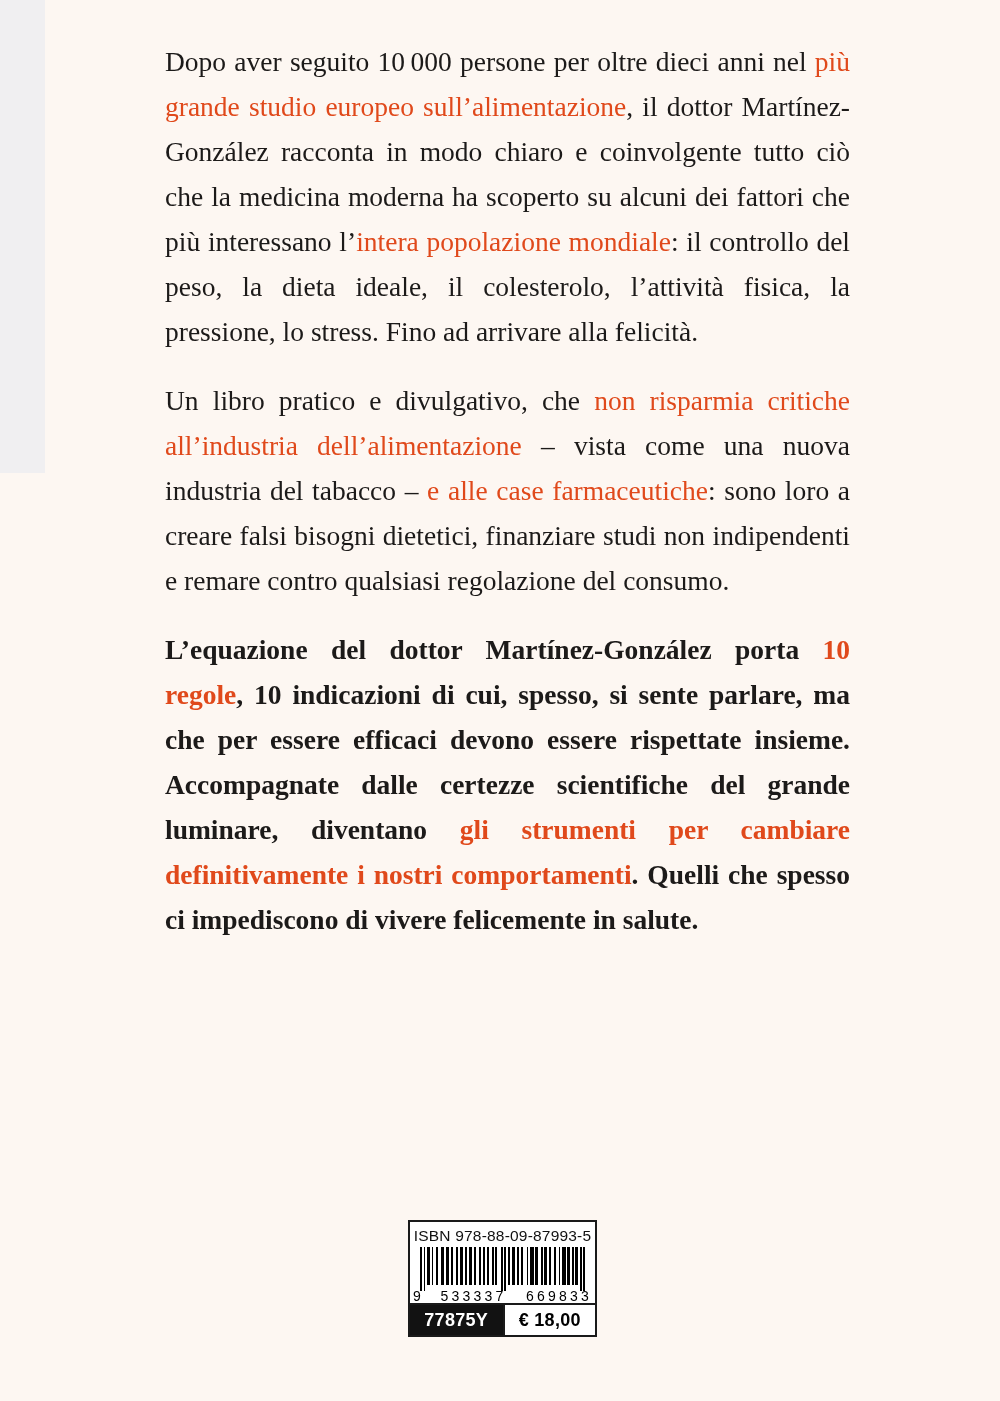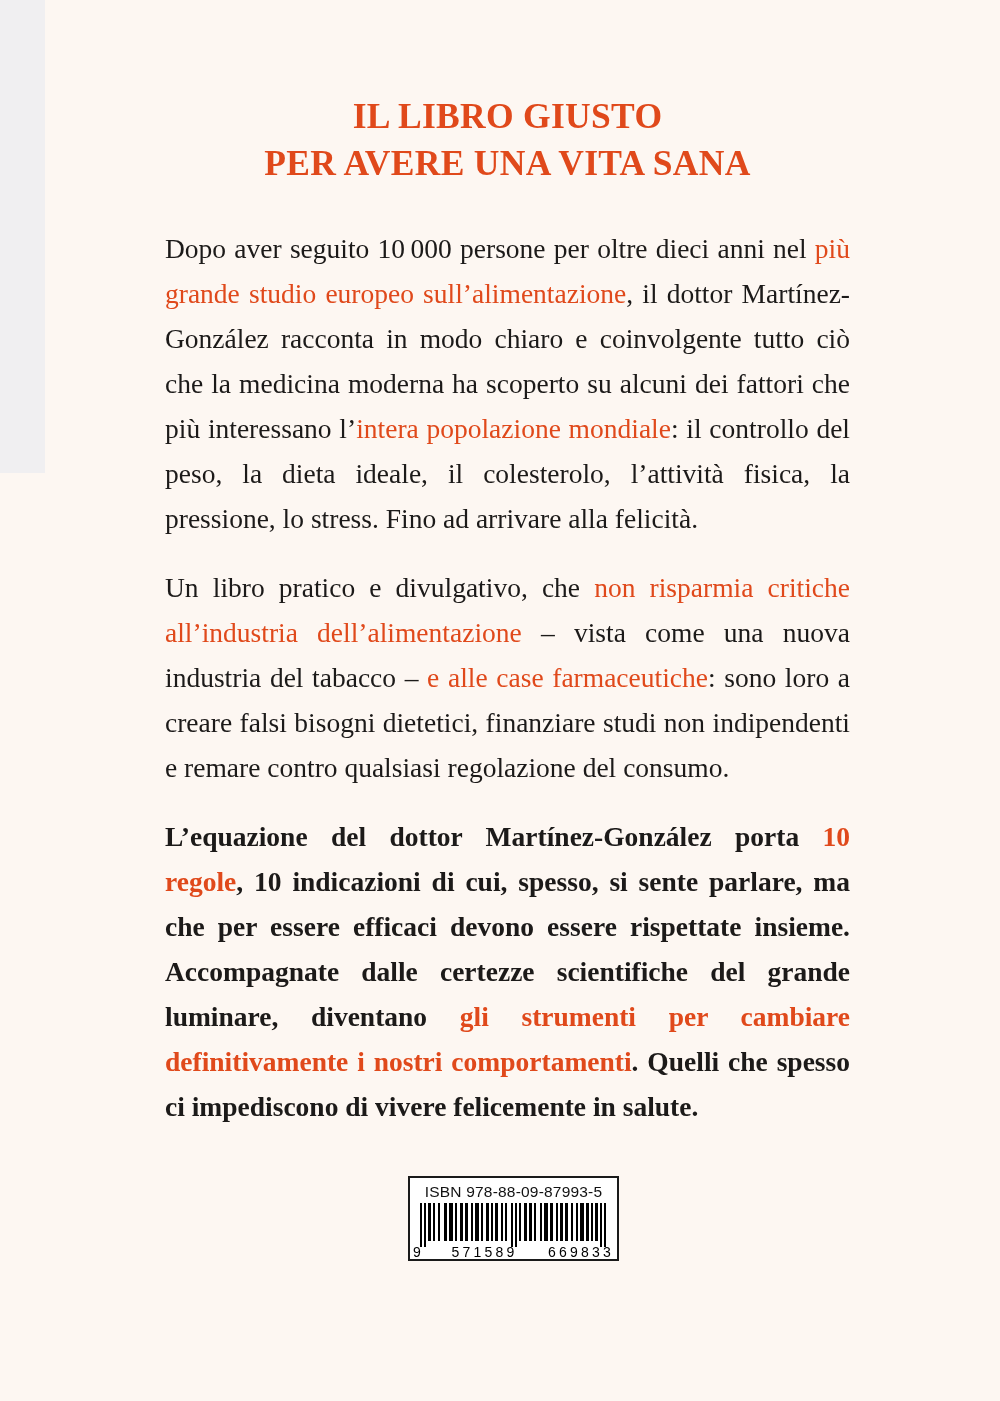--- a/index.html
+++ b/index.html
@@ -61,22 +61,22 @@
   }
   .para:last-child { margin-bottom: 0; font-weight: bold; }
   .hl {
     color: #e0491b;
   }
 
   
   .barcode-block {
     position: absolute;
     left: 408px;
-    top: 1176px;
-    width: 211px;
+    top: 1220px;
+    width: 189px;
     border: 2px solid #1a1a1a;
     background: #ffffff;
     box-sizing: border-box;
     font-family: "Liberation Sans", sans-serif;
   }
   .isbn-line {
     text-align: center;
     font-size: 15.5px;
     color: #111;
     padding: 5px 0 2px 0;
@@ -150,24 +150,20 @@
 </style>
 </head>
 <body>
 
 <div class="page">
 
   <div class="left-band"></div>
 
   <div class="content">
 
-    <h1 class="headline">
-      <span class="hl-line">IL LIBRO GIUSTO</span>
-      <span class="hl-line">PER AVERE UNA VITA SANA</span>
-    </h1>
 
     <div class="body-copy">
 
       <p class="para"><span>Dopo aver seguito 10 000 persone per oltre dieci anni nel </span><span class="hl">più grande studio europeo sull’alimentazione</span><span>, il dottor Martínez-González racconta in modo chiaro e coinvolgente tutto ciò che la medicina moderna ha scoperto su alcuni dei fattori che più interessano l’</span><span class="hl">intera popolazione mondiale</span><span>: il controllo del peso, la dieta ideale, il colesterolo, l’attività fisica, la pressione, lo stress. Fino ad arrivare alla felicità.</span></p>
 
       <p class="para"><span>Un libro pratico e divulgativo, che </span><span class="hl">non risparmia critiche all’industria dell’alimentazione</span><span> – vista come una nuova industria del tabacco – </span><span class="hl">e alle case farmaceutiche</span><span>: sono loro a creare falsi bisogni dietetici, finanziare studi non indipendenti e remare contro qualsiasi regolazione del consumo.</span></p>
 
       <p class="para"><span>L’equazione del dottor Martínez-González porta </span><span class="hl">10 regole</span><span>, 10 indicazioni di cui, spesso, si sente parlare, ma che per essere efficaci devono essere rispettate insieme. Accompagnate dalle certezze scientifiche del grande luminare, diventano </span><span class="hl">gli strumenti per cambiare definitivamente i nostri comportamenti</span><span>. Quelli che spesso ci impediscono di vivere felicemente in salute.</span></p>
 
     </div>
@@ -251,21 +247,25 @@
         <div class="bar w1"></div>
           <div class="sp w1"></div>
           <div class="bar w2"></div>
           <div class="sp w1"></div>
         <div class="bar guard w1"></div>
           <div class="sp w1"></div>
           <div class="bar guard w1"></div>
       </div>
       <div class="digits">
         <span class="digit-lead">9</span>
-        <span>571589</span>
+        <span>533337</span>
         <span>669833</span>
       </div>
     </div>
 
+    <div class="price-row">
+      <div class="code-cell">77875Y</div>
+      <div class="price-cell">€ 18,00</div>
+    </div>
 
   </div>
 
 </div>
 
 </body></html>

